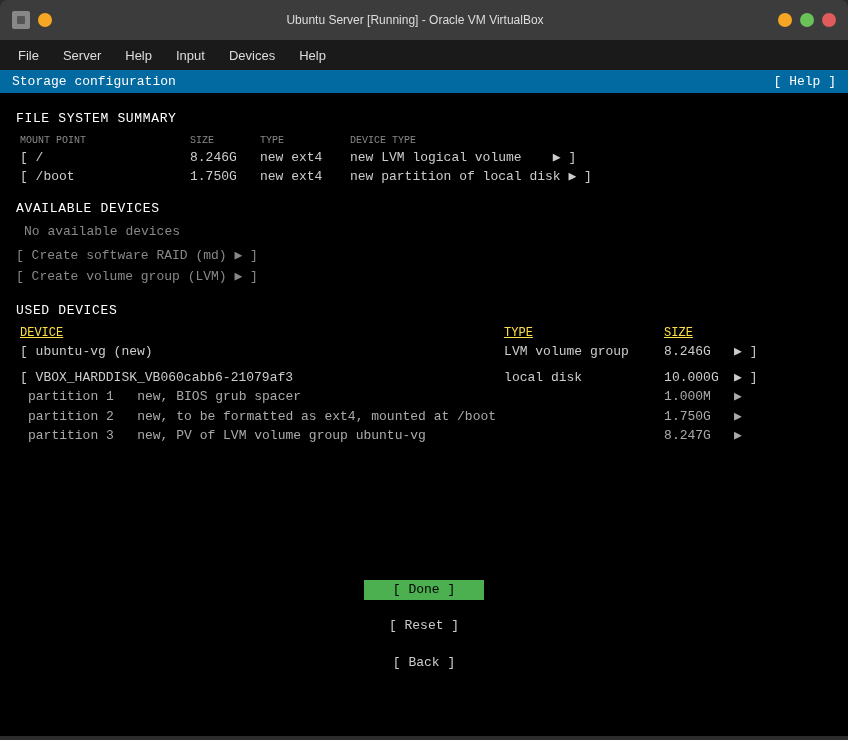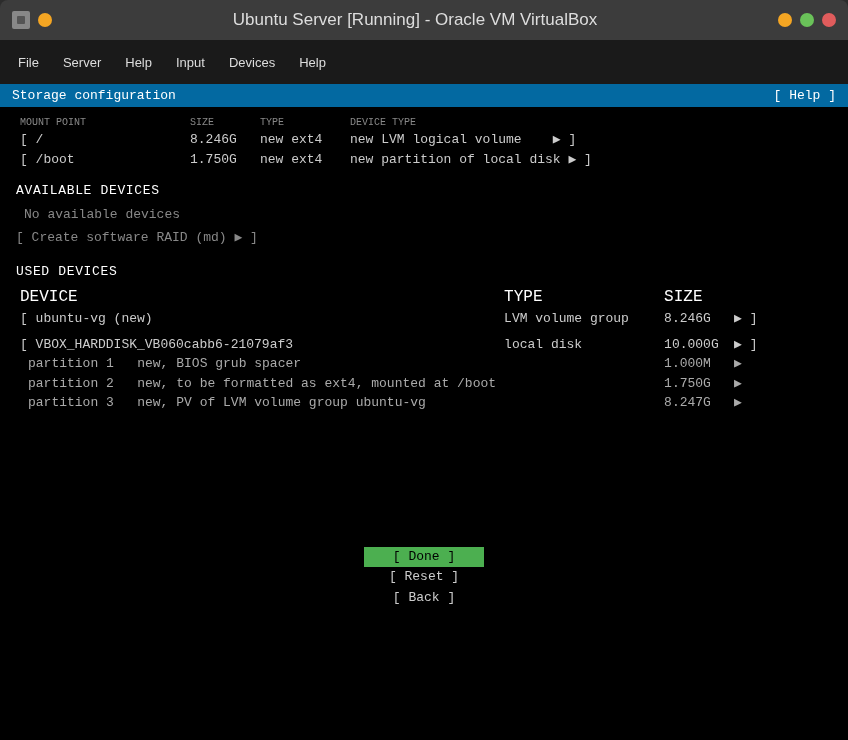--- a/index.html
+++ b/index.html
@@ -38,30 +38,30 @@
     }
     .tb-btn {
       width: 14px; height: 14px; border-radius: 50%;
       display: inline-block;
     }
     .tb-btn.close { background: #e05c5c; }
     .tb-btn.min { background: #f5a623; }
     .tb-btn.max { background: #6ac259; }
     #titlebar-center {
       color: #ddd;
-      font-size: 17px;
+      font-size: 12px;
       font-family: sans-serif;
     }
     #titlebar-right {
       display: flex; gap: 8px;
     }
 
     
     #menubar {
-      height: 44px;
+      height: 30px;
       background: #1a1a1a;
       display: flex;
       align-items: center;
       padding: 0 8px;
       gap: 4px;
     }
     .menu-item {
       color: #ddd;
       padding: 4px 10px;
       font-family: sans-serif;
@@ -116,21 +116,21 @@
       margin: 2px 0;
     }
 
     
     #bottom-buttons {
       background: #000;
       display: flex;
       flex-direction: column;
       align-items: center;
       padding: 16px 0 8px 0;
-      gap: 0;
+      gap: 16px;
     }
 
     .btn-item {
       width: 120px;
       text-align: center;
       color: #ccc;
       font-family: 'Courier New', Courier, monospace;
       font-size: 13px;
       line-height: 1.6;
     }
@@ -138,21 +138,21 @@
       background: #4caf50;
       color: #000;
     }
 
     
     .fs-table { width: 100%; border-collapse: collapse; margin-bottom: 4px; }
     .fs-table td { padding: 0 4px; color: #ccc; font-size: 13px; font-family: 'Courier New', Courier, monospace; white-space: nowrap; }
     .fs-table .col-header { color: #888; font-size: 10px; }
     .used-table { width: 100%; border-collapse: collapse; }
     .used-table td { padding: 0 4px; color: #ccc; font-size: 13px; font-family: 'Courier New', Courier, monospace; white-space: nowrap; }
-    .used-table .col-header { color: #ffffff; font-size: 16px; }
+    .used-table .col-header { color: #fde047; font-size: 12px; text-decoration: underline; }
     .used-table .sub-row td { color: #aaa; }
   </style>
 </head>
 <body>
 
 <div id="titlebar">
   <div id="titlebar-left">
     <div class="tb-icon">
       <svg width="16" height="16" viewBox="0 0 16 16">
           <rect x="2" y="2" width="12" height="12" rx="2" fill="#888"></rect>
@@ -180,20 +180,21 @@
 
 <div id="vm-screen">
 
   <div id="header-bar">
     <span>Storage configuration</span>
     <span>[ Help ]</span>
   </div>
 
   <div id="content">
 
+    <div class="section-title">FILE SYSTEM SUMMARY</div>
 
     <table class="fs-table">
       <tbody>
           <tr>
         <td class="col-header" style="width:170px">MOUNT POINT</td>
         <td class="col-header" style="width:70px">SIZE</td>
         <td class="col-header" style="width:90px">TYPE</td>
         <td class="col-header">DEVICE TYPE</td>
       </tr>
       <tr class="table-row">
@@ -207,20 +208,21 @@
         <td>1.750G</td>
         <td>new ext4</td>
         <td>new partition of local disk ▶ ]</td>
       </tr>
     </tbody>
       </table>
 
     <div class="section-title" style="margin-top:12px;">AVAILABLE DEVICES</div>
     <div class="no-devices">No available devices</div>
     <div class="action-link" style="margin-top:4px;">[ Create software RAID (md) ▶ ]</div>
+    <div class="action-link">[ Create volume group (LVM) ▶ ]</div>
 
     <div class="section-title" style="margin-top:14px;">USED DEVICES</div>
 
     <table class="used-table">
       <tbody>
           <tr>
         <td class="col-header" style="width:380px">DEVICE</td>
         <td class="col-header" style="width:160px">TYPE</td>
         <td class="col-header" style="width:70px">SIZE</td>
         <td class="col-header"></td>

